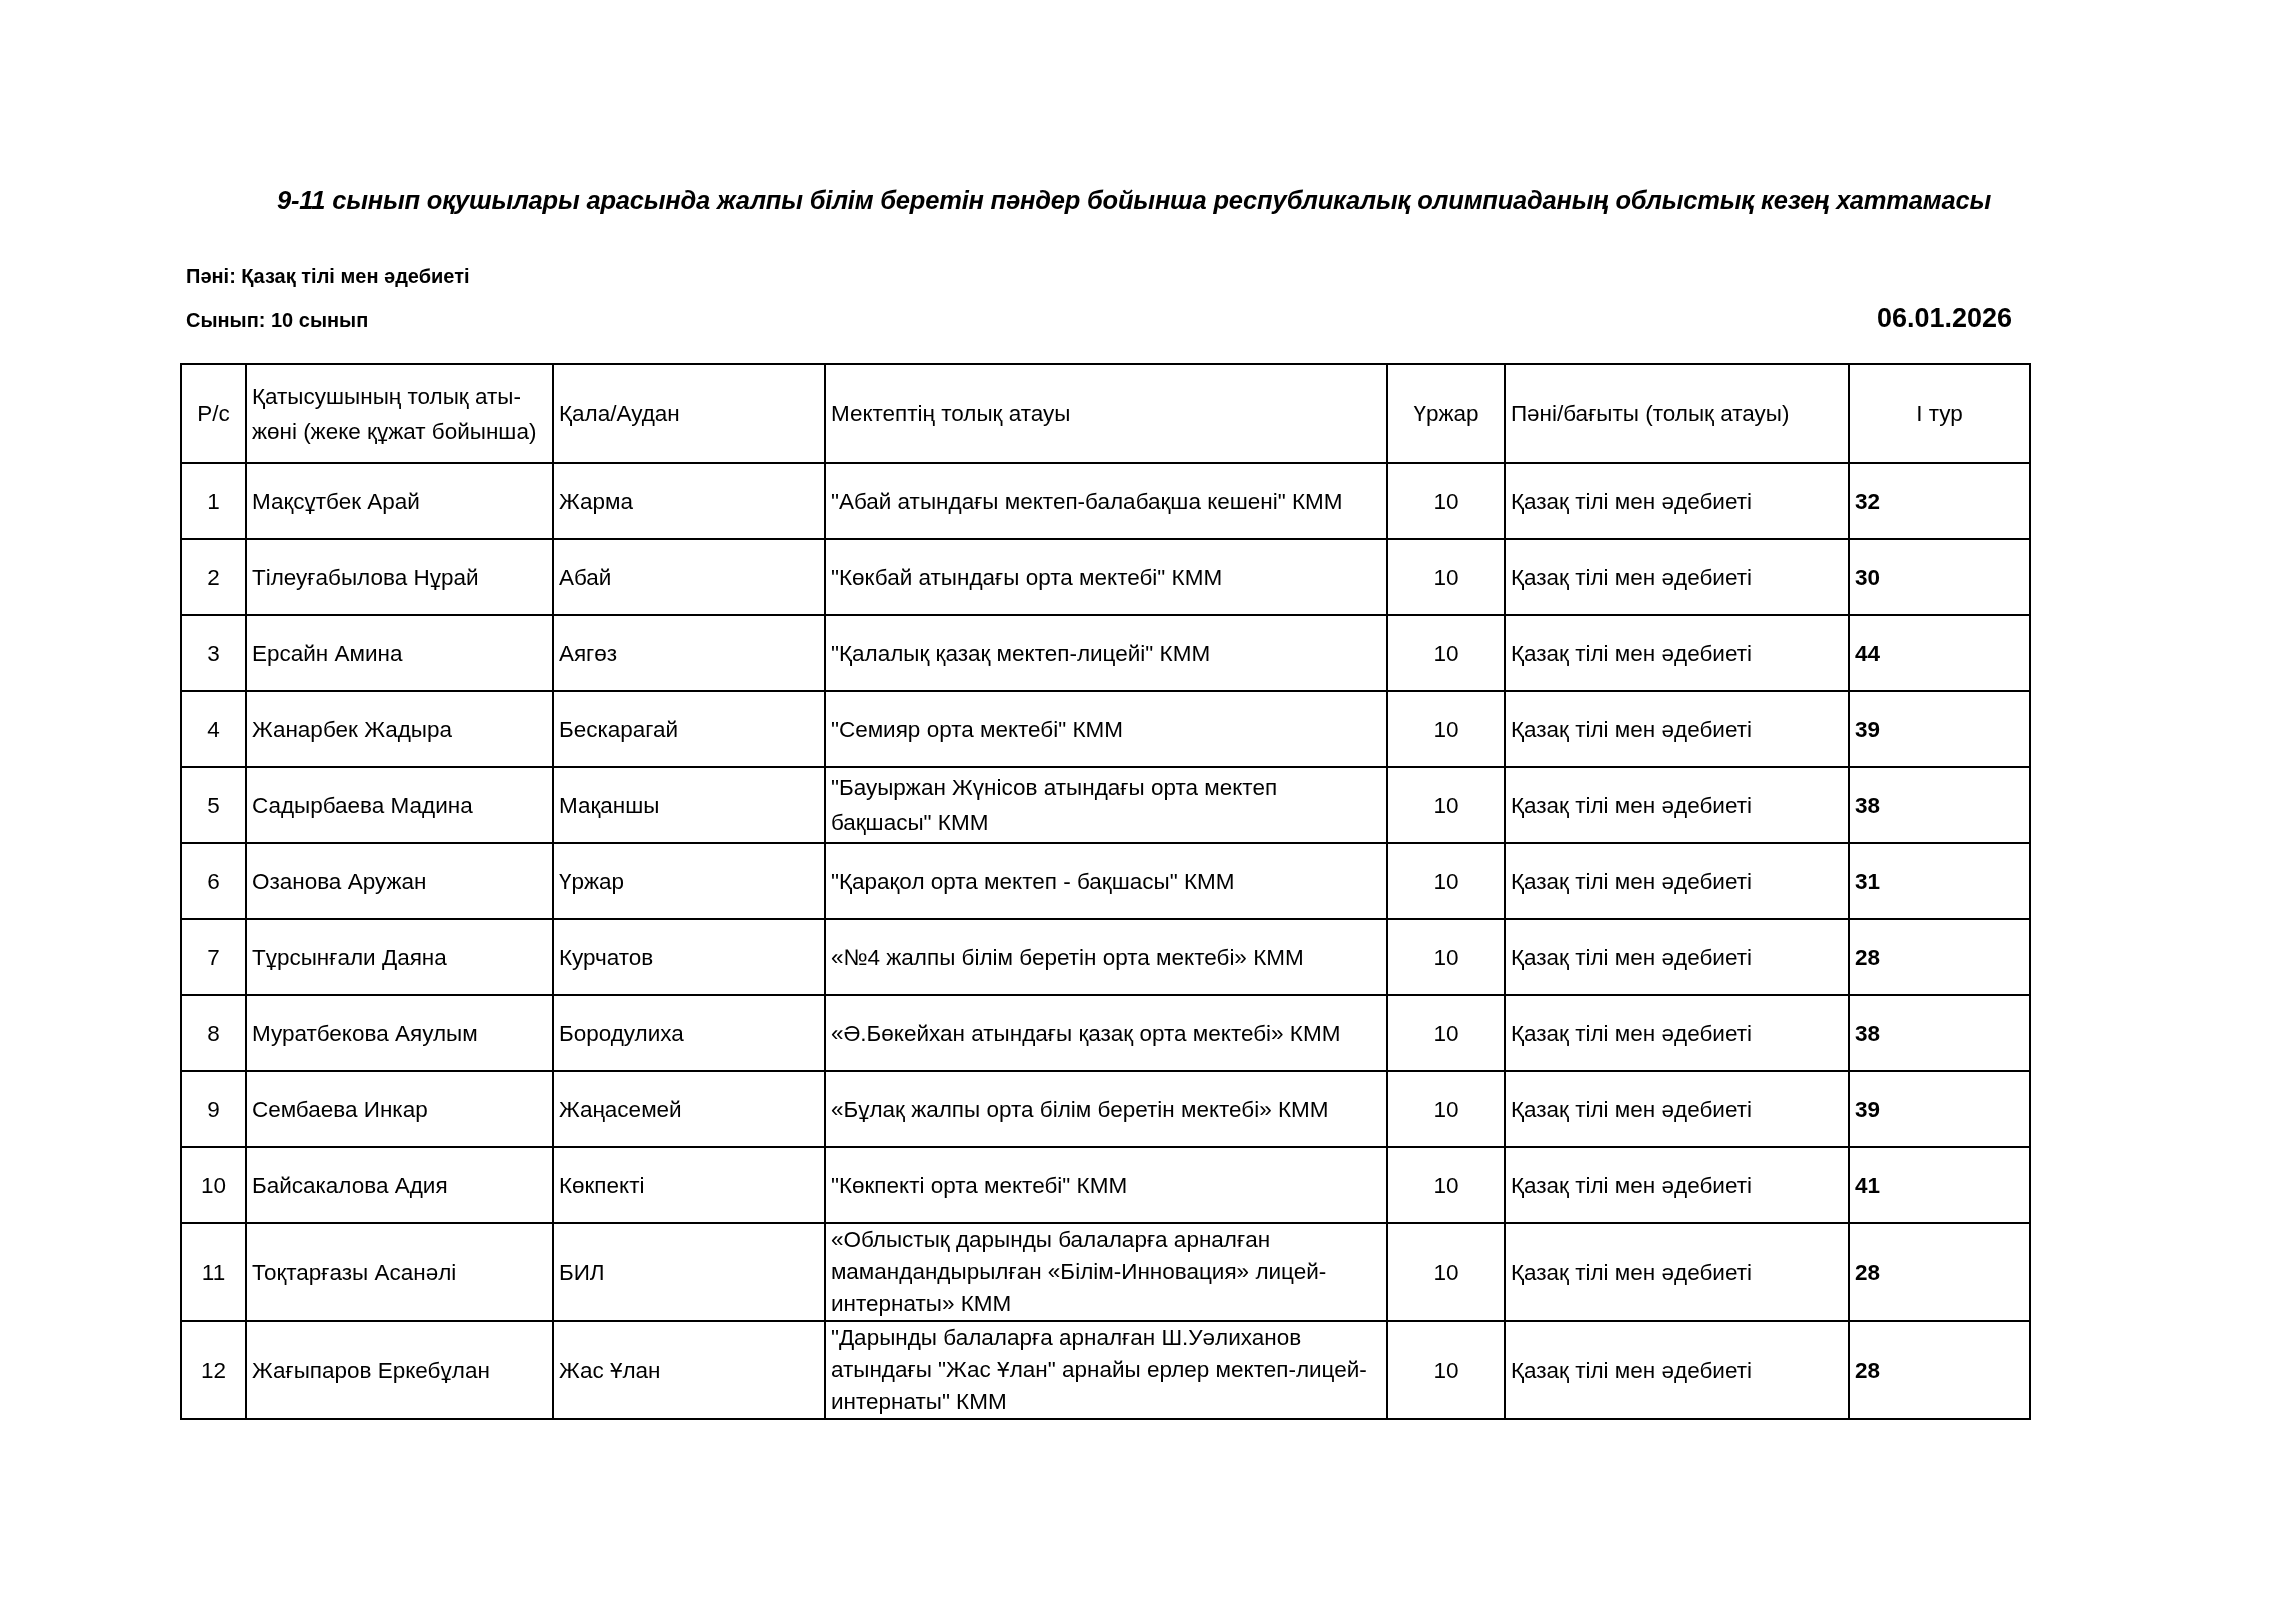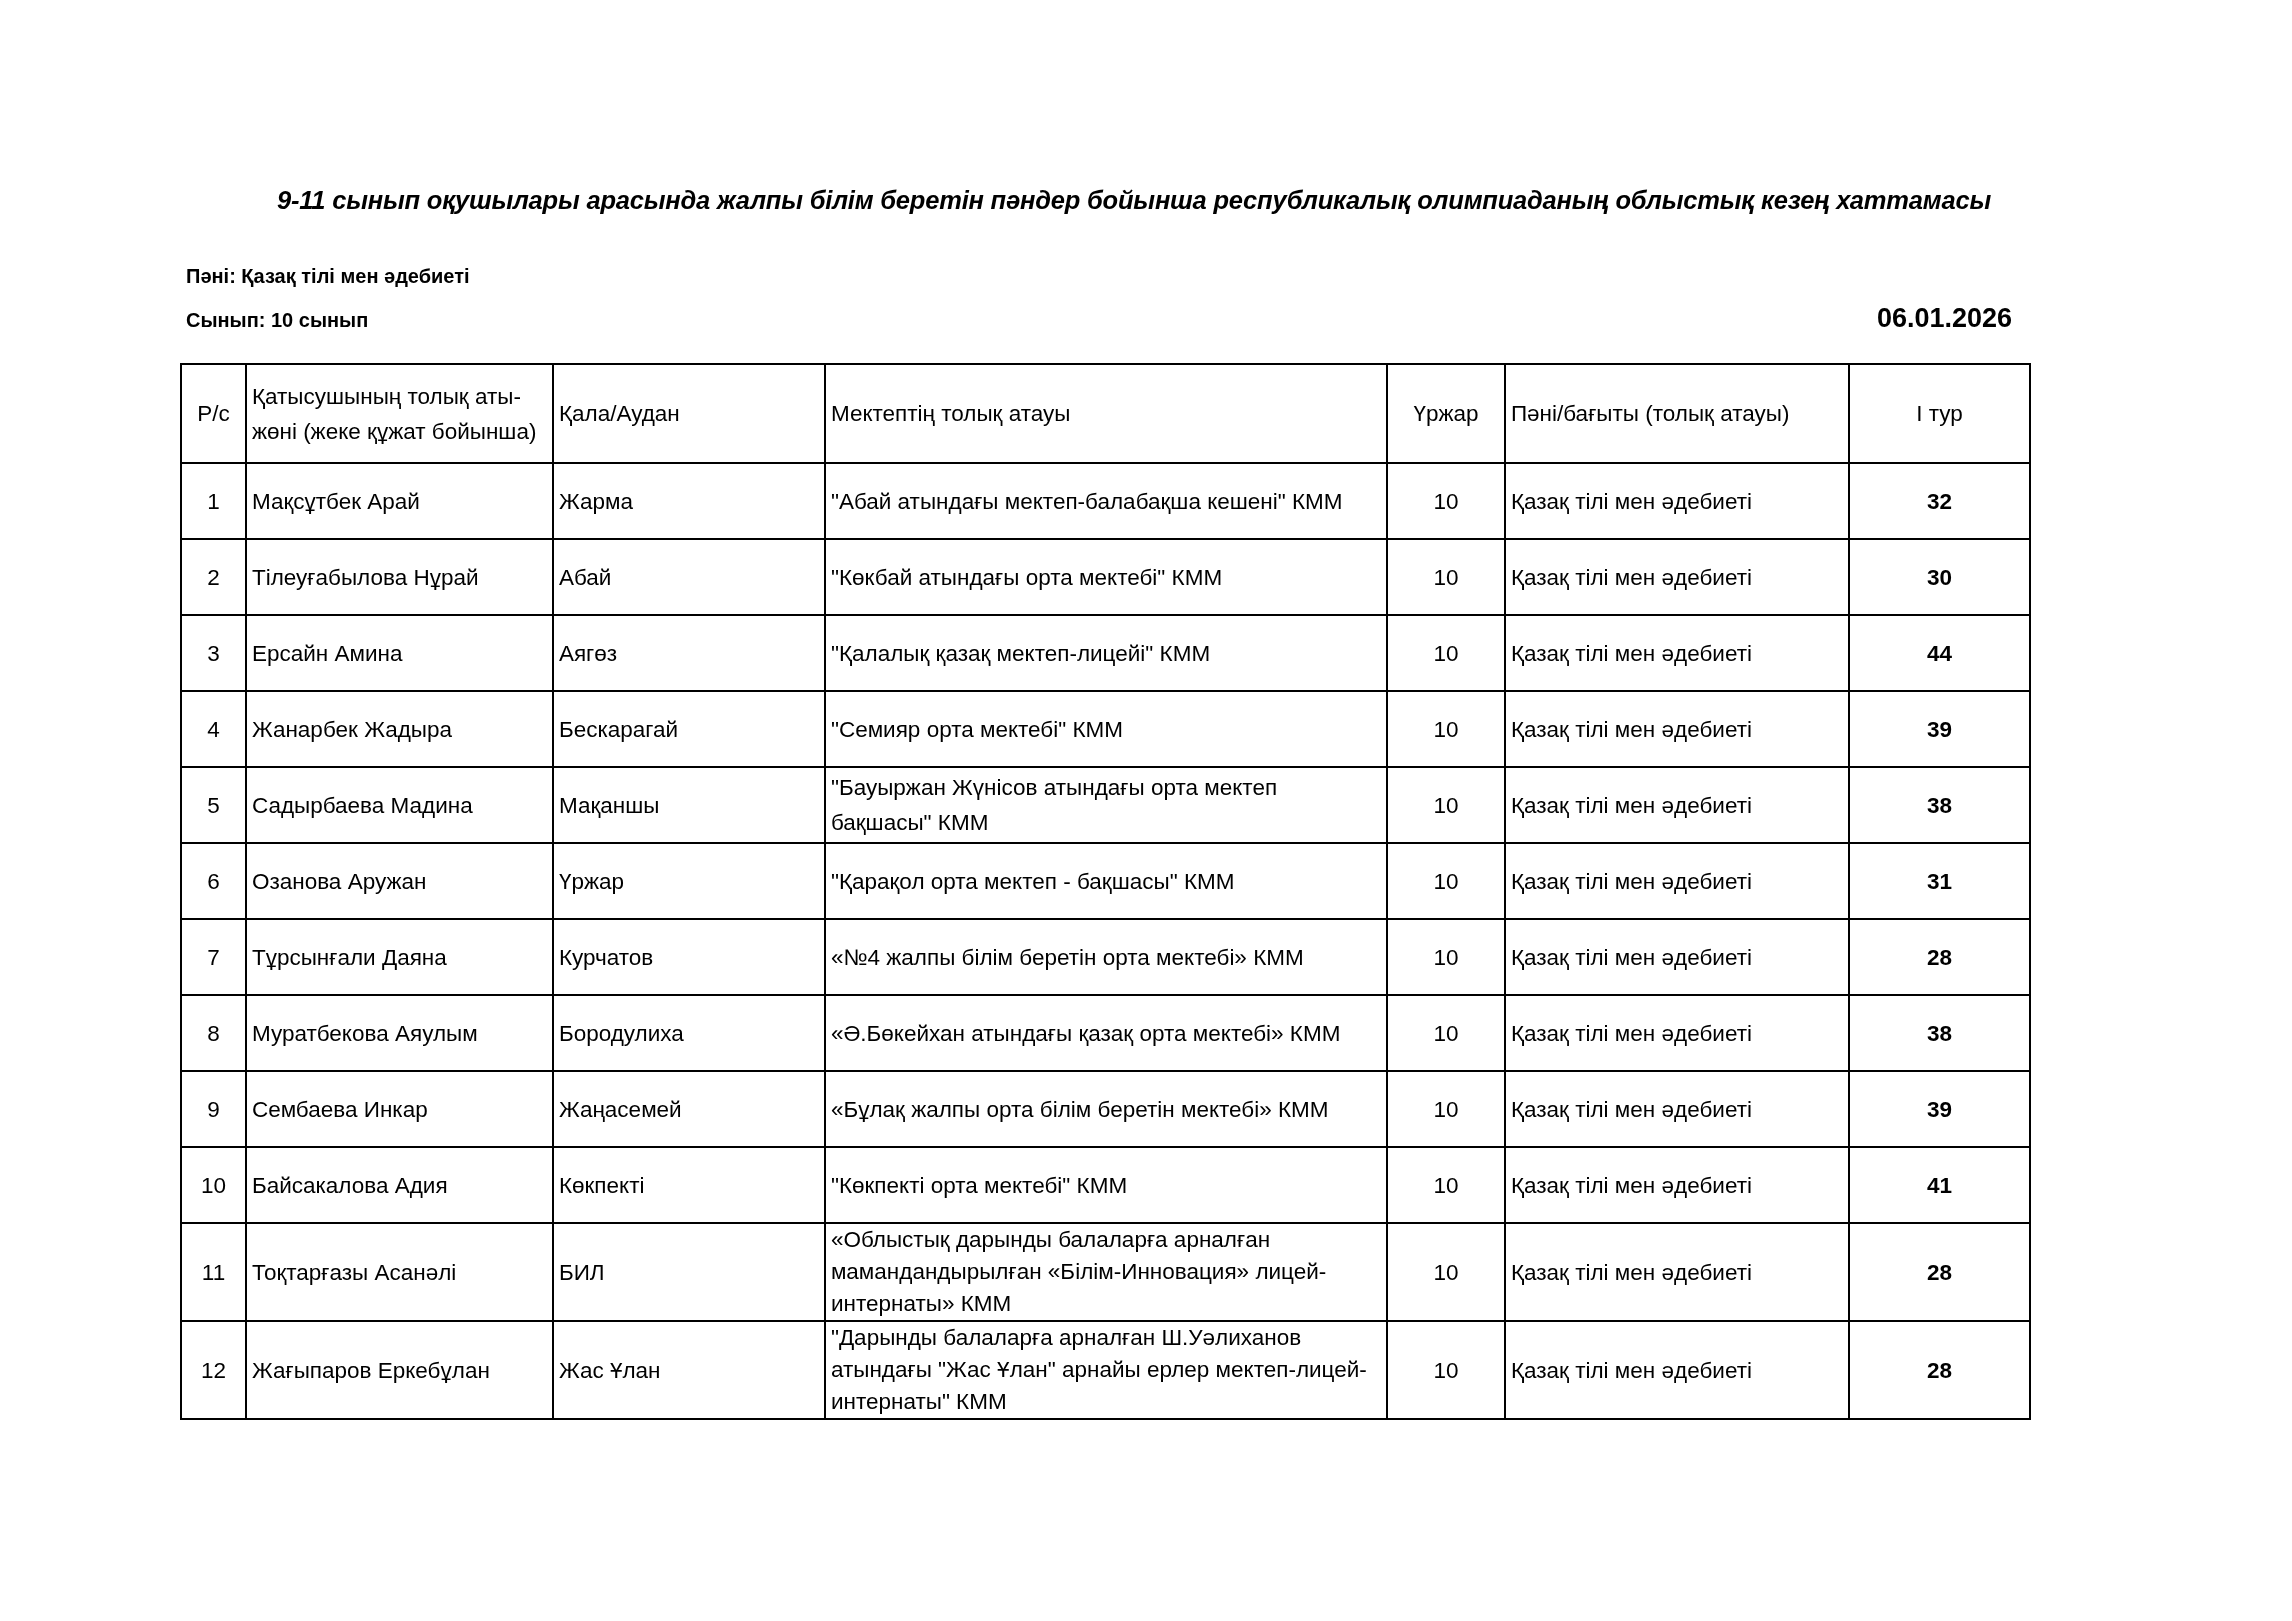--- a/index.html
+++ b/index.html
@@ -16,21 +16,21 @@
   table.protocol th, table.protocol td { border: 2.9px solid #000; padding: 0 4.9px;
                    font-size: 22.5px; line-height: 35px; vertical-align: middle; overflow: hidden; }
   table.protocol th { font-weight: normal; text-align: left; height: 97px; }
   table.protocol th.c-num, table.protocol th.c-grade, table.protocol th.c-score { text-align: center; }
   table.protocol th.c-num { text-align: center; margin-top: 28px; }
   tr.row td { height: 74px; }
   tr.row.tall td { height: 89px; }
   td.c-num { text-align: center; }
   td.c-grade { text-align: center; }
   td.c-subject { }
-  td.c-score { text-align: center; font-weight: bold; }
+  td.c-score { text-align: left; font-weight: bold; }
   td.c-school { line-height: 33px; }
   tr.tall td.c-school { line-height: 32px; }
   col.w-num { width: 65px; } col.w-name { width: 307px; } col.w-city { width: 272px; }
   col.w-school { width: 562px; } col.w-grade { width: 118px; } col.w-subject { width: 344px; }
   col.w-score { width: 181px; }
 </style>
 </head>
 <body>
 
 <div class="title">9-11 сынып оқушылары арасында жалпы білім беретін пәндер бойынша республикалық олимпиаданың облыстық кезең хаттамасы</div>

